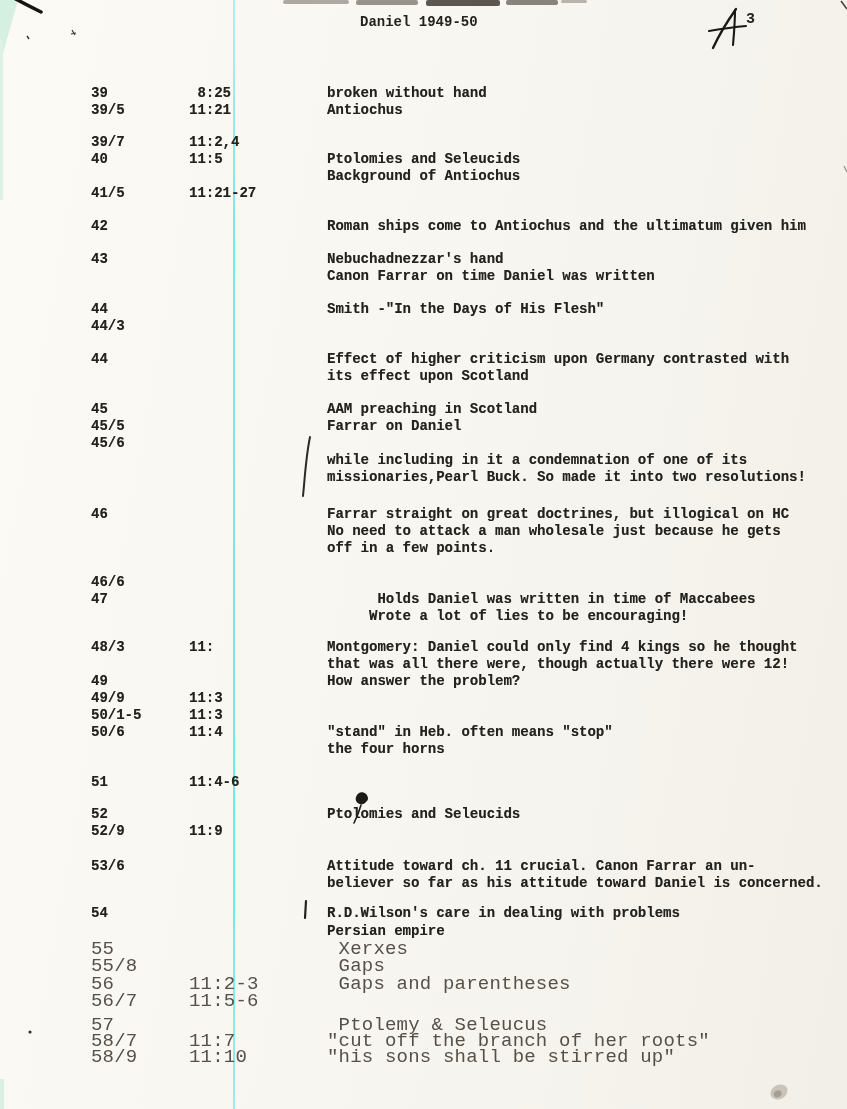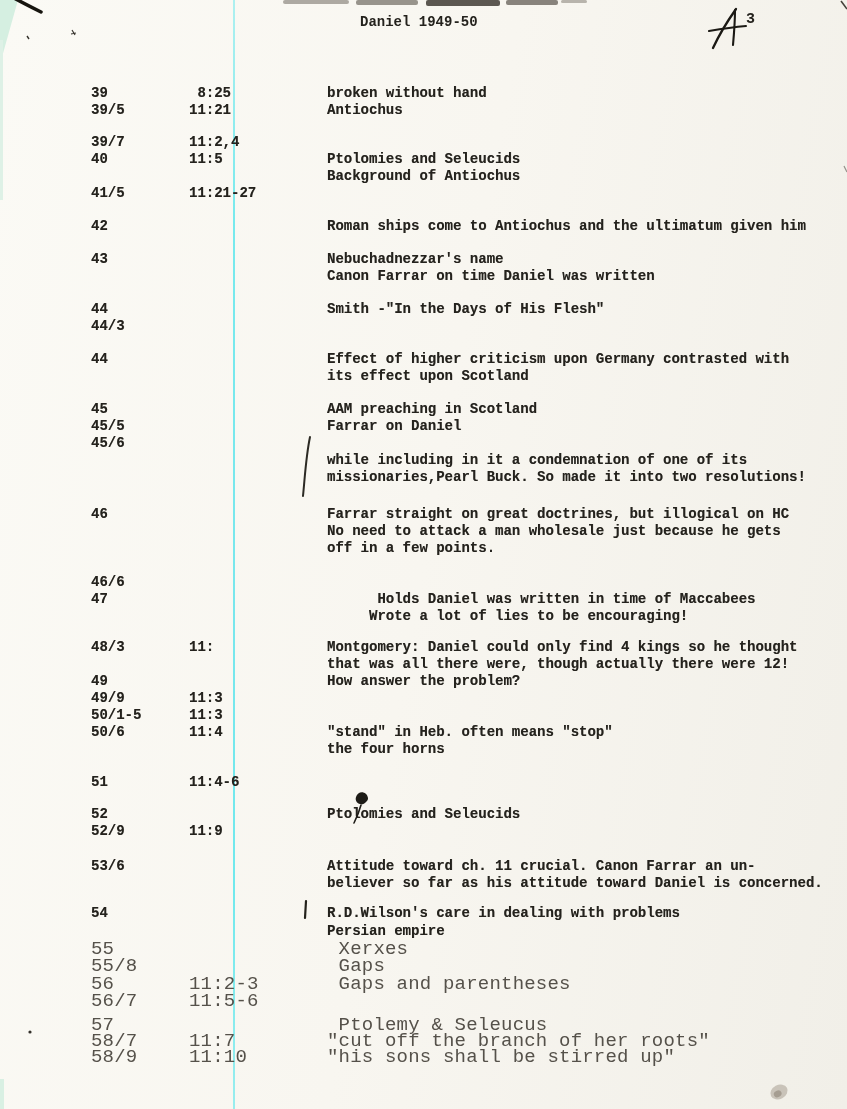--- a/index.html
+++ b/index.html
@@ -79,21 +79,21 @@
         <span class="desc"></span>
       </div>
       <div class="line" style="top: 218px;">
         <span class="num">42</span>
         <span class="verse"></span>
         <span class="desc">Roman ships come to Antiochus and the ultimatum given him</span>
       </div>
       <div class="line" style="top: 251px;">
         <span class="num">43</span>
         <span class="verse"></span>
-        <span class="desc">Nebuchadnezzar's name</span>
+        <span class="desc">Nebuchadnezzar's hand</span>
       </div>
       <div class="line" style="top: 268px;">
         <span class="num"></span>
         <span class="verse"></span>
         <span class="desc">Canon Farrar on time Daniel was written</span>
       </div>
       <div class="line" style="top: 301px;">
         <span class="num">44</span>
         <span class="verse"></span>
         <span class="desc">Smith -"In the Days of His Flesh"</span>

